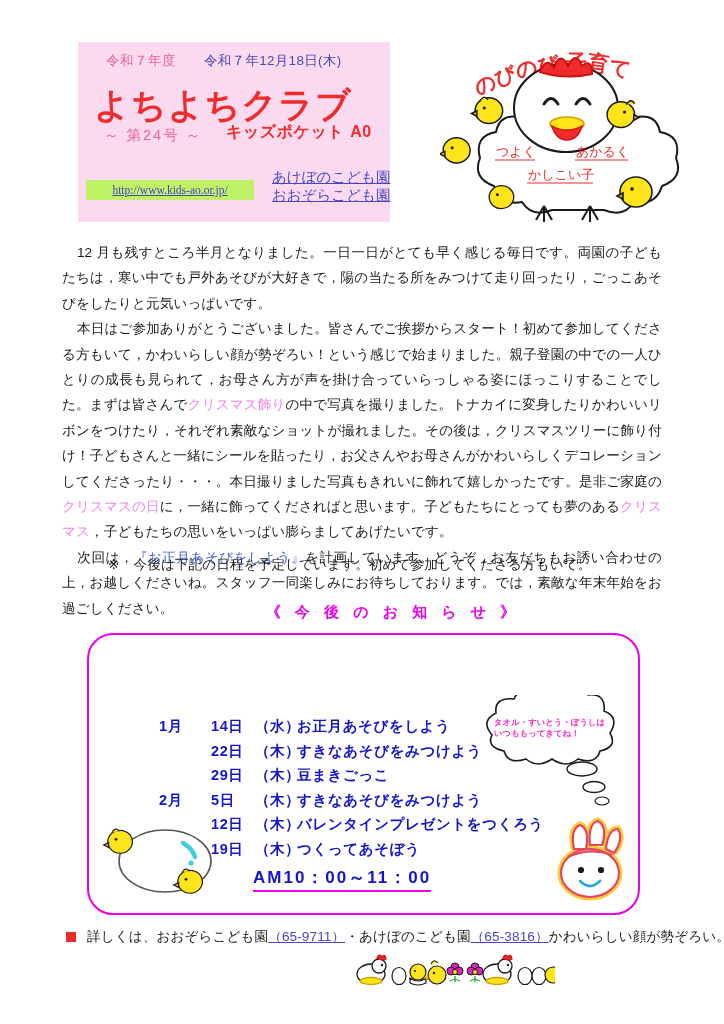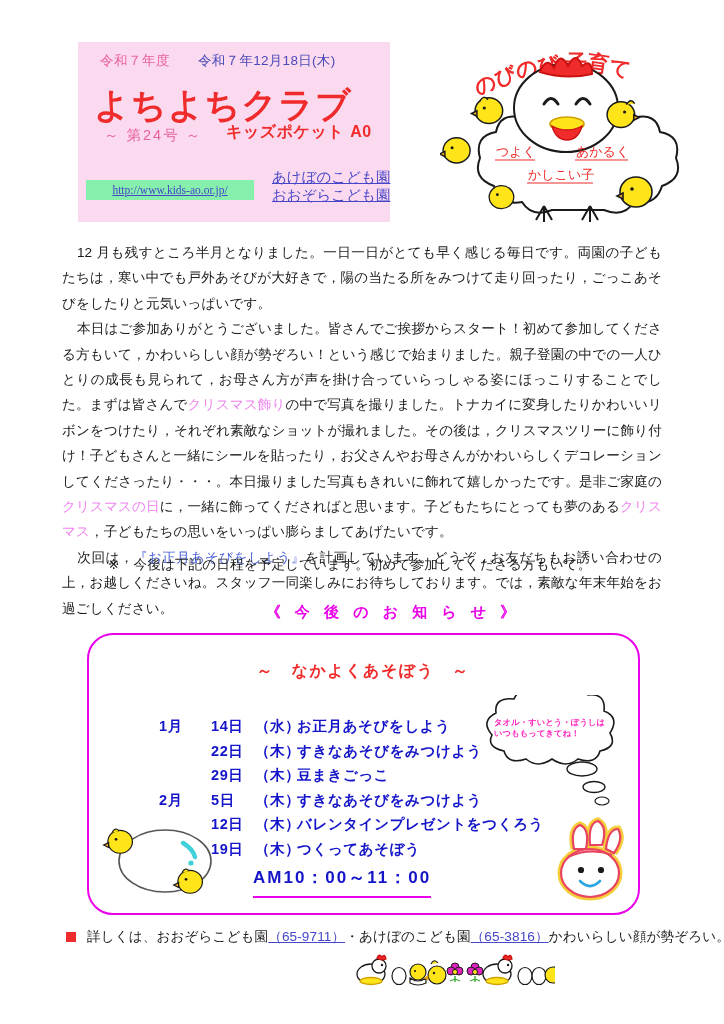--- a/index.html
+++ b/index.html
@@ -31,21 +31,21 @@
     background: #fbd9ef;
     box-sizing: border-box;
   }
   #date-row {
     position: absolute;
     left: 0; top: 10px;
     width: 312px;
     height: 22px;
     display: flex;
     align-items: baseline;
-    padding-left: 22px;
+    padding-left: 28px;
     box-sizing: border-box;
   }
   #nendo {
     font-size: 13.5px;
     color: #e8639c;
     letter-spacing: 0.5px;
     white-space: nowrap;
   }
   #issue-date {
     font-size: 13.5px;
@@ -82,21 +82,21 @@
   }
   #kids-pocket .ao {
     margin-left: 6px;
     margin-top: 17px;
   }
   #url-box {
     position: absolute;
     left: 8px; top: 138px;
     width: 168px;
     height: 20px;
-    background: #86efac;
+    background: #bef264;
     display: flex;
     align-items: center;
     justify-content: center;
   }
   #url-link {
     font-family: "Liberation Serif", "DejaVu Serif", serif;
     font-size: 11.5px;
     color: #4646c8;
     text-decoration: underline;
     white-space: nowrap;
@@ -207,21 +207,21 @@
   .sched-event { margin-left: 2px; }
 
   #time-line {
     position: absolute;
     left: 164px; top: 231px;
     font-size: 17px;
     font-weight: bold;
     color: #1414c8;
     letter-spacing: 2px;
     border-bottom: 2.5px solid #ea00ea;
-    padding-bottom: 7px;
+    padding-bottom: 1px;
     white-space: nowrap;
   }
 
   
   #thought-bubble {
     position: absolute;
     left: 365px; top: 60px;
     width: 185px;
     height: 120px;
   }
@@ -386,21 +386,20 @@
 </div>
 
 <div id="notice-line">
   <span class="mark">※</span><span>今後は下記の日程を予定しています。初めて参加してくださる方もいて。</span>
 </div>
 
 <div id="announce-title">《 今 後 の お 知 ら せ 》</div>
 
 <div id="schedule-box">
 
-  <div id="schedule-subtitle">～　なかよくあそぼう　～</div>
 
   <div id="schedule-list">
     <div class="sched-row">
       <span class="sched-month">1月</span>
       <span class="sched-day">14日</span>
       <span class="sched-dow">（水）</span>
       <span class="sched-event">お正月あそびをしよう</span>
     </div>
     <div class="sched-row">
       <span class="sched-month"></span>

